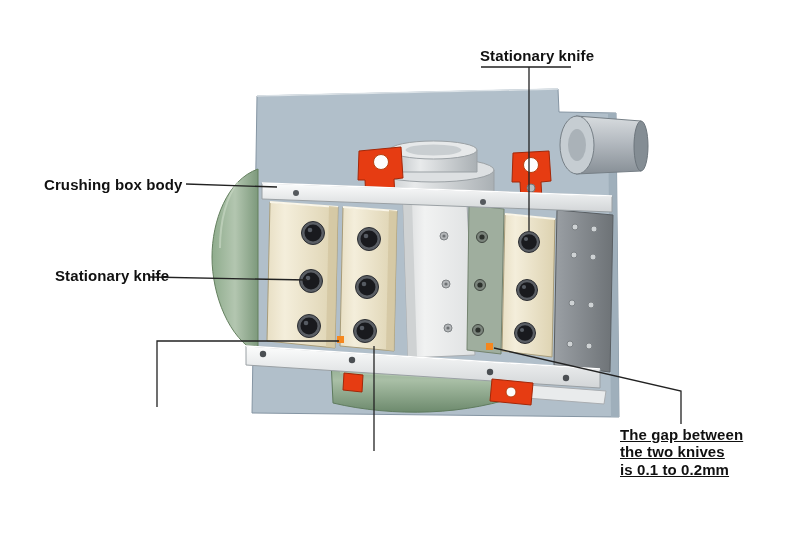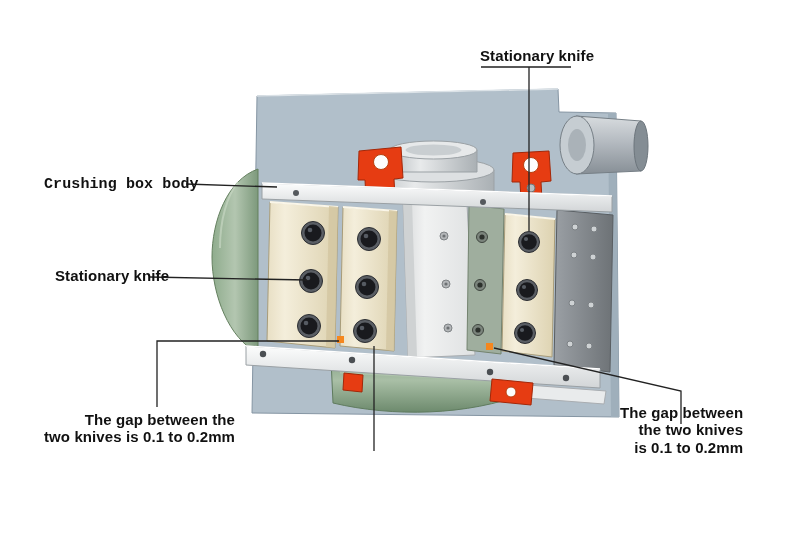--- a/index.html
+++ b/index.html
@@ -13,21 +13,20 @@
   }
   .canvas svg { position: absolute; left: 0; top: 0; }
   .label {
     position: absolute;
     font-size: 15px;
     font-weight: 700;
     color: #111111;
     line-height: 1.16;
     letter-spacing: 0.1px;
     white-space: nowrap;
-    text-align: right;
   }
   .label.pre { white-space: pre-line; }
 </style>
 </head>
 <body>
 
 <div class="canvas">
 
   <svg width="800" height="533" viewBox="0 0 800 533">
     <defs>
@@ -245,25 +244,23 @@
       <path d="M 186,184 L 277,187"></path>
       <path d="M 150,277 L 307,280"></path>
       <path d="M 157,407 V 341 H 339"></path>
       <path d="M 374,451 V 346"></path>
       <path d="M 681,424 V 391 L 494,348"></path>
     </g>
   </svg>
 
   <div class="label" style="left:480px; top:47px;">Stationary knife</div>
 
-  <div class="label" style="left:44px; top:176px;font-family:Liberation Mono, monospace;">Crushing box body</div>
+  <div class="label" style="left:44px; top:176px;">Crushing box body</div>
 
   <div class="label" style="left:55px; top:267px;">Stationary knife</div>
 
-  <div class="label pre" style="left:44px; top:411px;">The gap between the
-two knives is 0.1 to 0.2mm</div>
-
-
-  <div class="label pre" style="left:620px; top:404px;">The gap between
+
+
+  <div class="label pre" style="left:620px; top:426px;text-decoration:underline;">The gap between
 the two knives
 is 0.1 to 0.2mm</div>
 
 </div>
 
 </body></html>

